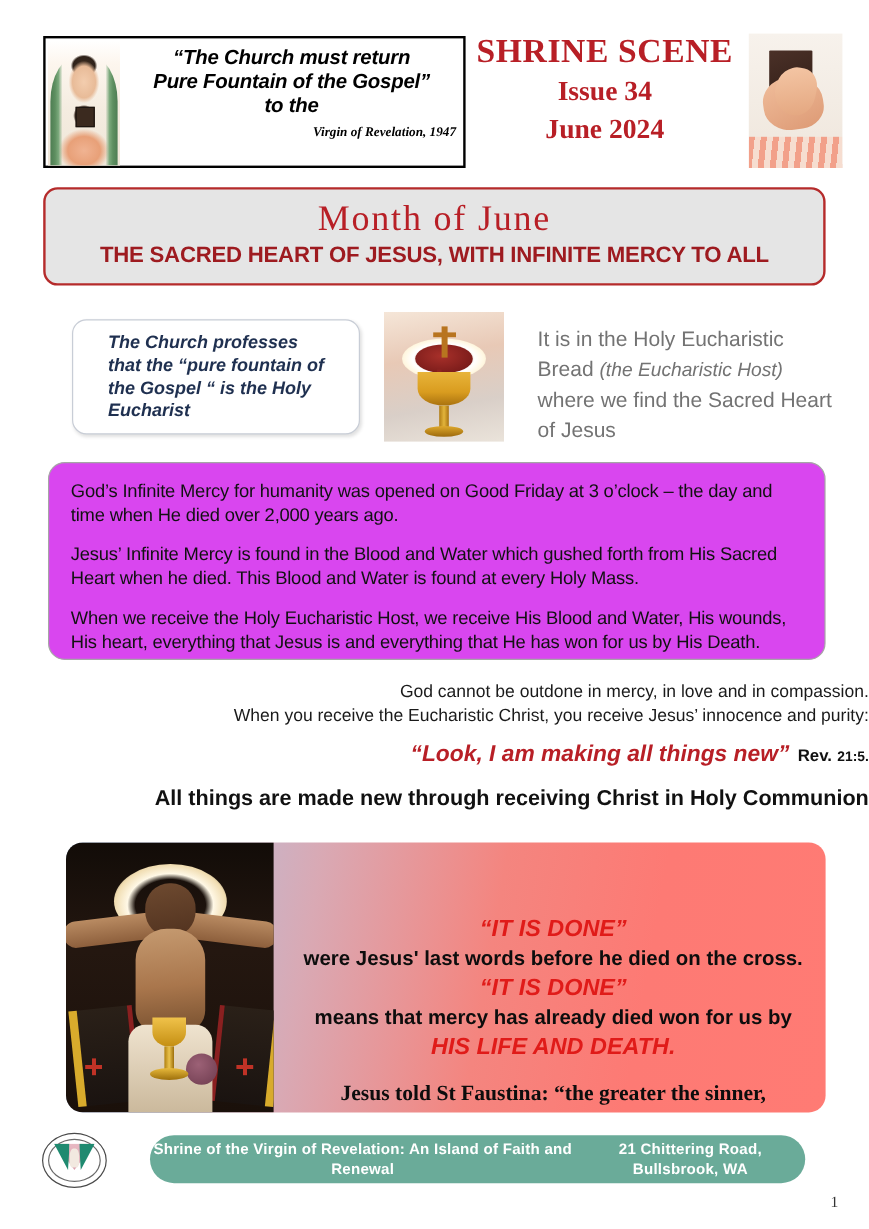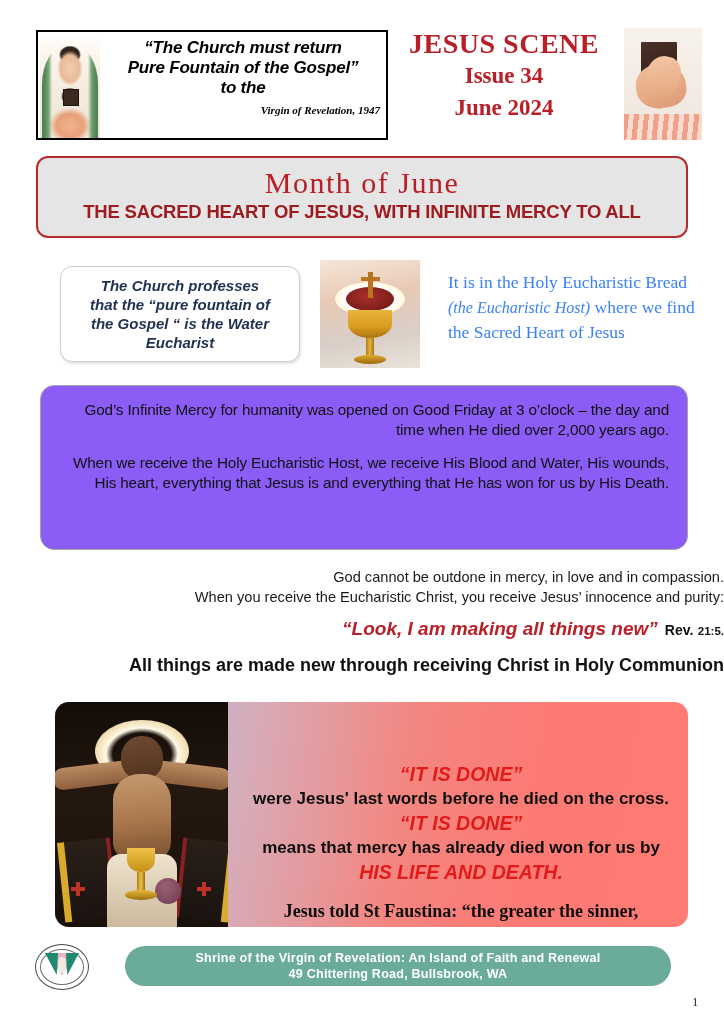--- a/index.html
+++ b/index.html
@@ -187,21 +187,21 @@
     justify-content: center;
     padding: 4px 10px;
   }
   .quote-text {
     font-family: "Liberation Sans", sans-serif;
     font-style: italic;
     font-weight: bold;
     font-size: 15px;
     line-height: 19px;
     color: #1f3050;
-    text-align: center;
+    text-align: left;
   }
 
   .chalice-img {
     position: absolute;
     left: 320px; top: 260px;
     width: 100px;
     height: 108px;
     overflow: hidden;
     background: linear-gradient(170deg, #f5e6d8 0%, #e8c9b6 35%, #d9cfc8 70%, #eae3da 100%);
   }
@@ -258,37 +258,36 @@
     background: #8e2420;
     border-radius: 0 0 50% 50%;
   }
 
   .euch-text {
     position: absolute;
     left: 448px; top: 270px;
     width: 250px;
     font-size: 17.5px;
     line-height: 25px;
-    color: #3b82f6;
-    font-family: Liberation Serif, serif;
+    color: #737373;
+    font-family: Liberation Sans, sans-serif;
   }
   .euch-text .ital { font-style: italic; font-size: 16px; }
 
   
   .body-box {
     position: absolute;
     left: 40px; top: 385px;
     width: 648px;
     height: 165px;
     border: 1.5px solid #a6a6a6;
     border-radius: 14px;
     box-sizing: border-box;
-    background: #8b5cf6;
+    background: #d946ef;
     padding: 14px 18px 10px 18px;
-    text-align: right;
   }
   .body-box p {
     margin: 0 0 13px 0;
     font-family: "Liberation Sans", sans-serif;
     font-size: 15.3px;
     line-height: 20px;
     color: #111111;
     letter-spacing: -0.15px;
   }
   .body-box p:last-child { margin-bottom: 0; }
@@ -540,21 +539,21 @@
   }
 
   .footer-banner {
     position: absolute;
     left: 125px; top: 946px;
     width: 546px;
     height: 40px;
     border-radius: 20px;
     background: #6aab99;
     display: flex;
-    flex-direction: column;
+    flex-direction: row;
     align-items: center;
     justify-content: center;
   }
   .footer-line {
     font-family: "Liberation Sans", sans-serif;
     font-weight: bold;
     font-size: 12.6px;
     line-height: 16px;
     color: #ffffff;
     letter-spacing: 0.2px;
@@ -578,21 +577,21 @@
     <div class="virgin-img"></div>
     <div class="masthead-text">
       <div class="masthead-line">“The Church must return</div>
       <div class="masthead-line">Pure Fountain  of the Gospel”</div>
       <div class="masthead-line">to the</div>
       <div class="masthead-credit">Virgin of Revelation, 1947</div>
     </div>
   </div>
 
   <div class="title-block">
-    <div class="title-main">JESUS SCENE</div>
+    <div class="title-main">SHRINE SCENE</div>
     <div class="title-issue">Issue  34</div>
     <div class="title-date">June 2024</div>
   </div>
 
   <div class="hands-img">
     <div class="book"></div>
     <div class="hand1"></div>
     <div class="hand2"></div>
     <div class="shirt"></div>
   </div>
@@ -600,21 +599,21 @@
 
 <div class="month-banner">
   <div class="month-title">Month  of  June</div>
   <div class="month-sub">THE SACRED HEART OF JESUS, WITH INFINITE MERCY TO ALL</div>
 </div>
 
 <div class="quote-box">
   <div class="quote-text">
     <span>The Church professes</span><br>
     <span>that the “pure fountain of</span><br>
-    <span>the Gospel “ is the Water</span><br>
+    <span>the Gospel “ is the Holy</span><br>
     <span>Eucharist</span>
   </div>
 </div>
 
 <div class="chalice-img">
   <div class="halo"></div>
   <div class="host"></div>
   <div class="drip"></div>
   <div class="cross-v"></div>
   <div class="cross-h"></div>
@@ -622,20 +621,21 @@
   <div class="stem"></div>
   <div class="foot"></div>
 </div>
 
 <div class="euch-text">
   <span>It is in the Holy Eucharistic Bread </span><span class="ital">(the Eucharistic Host)</span><span> where we find the Sacred Heart of Jesus</span>
 </div>
 
 <div class="body-box">
   <p>God’s Infinite Mercy for humanity was opened on Good Friday at 3 o’clock – the day and time when He died over 2,000 years ago.</p>
+  <p>Jesus’ Infinite Mercy is found in the Blood and Water which gushed forth from His Sacred Heart when he died. This Blood and Water is found at every Holy Mass.</p>
   <p>When we receive the Holy Eucharistic Host, we receive His Blood and Water, His wounds, His heart, everything that Jesus is and everything that He has won for us by His Death.</p>
 </div>
 
 <div class="mid-block">
   <div class="mid-line">God cannot be outdone in mercy, in love and in compassion.</div>
   <div class="mid-line">When you receive the Eucharistic Christ, you receive Jesus’ innocence and purity:</div>
   <div class="mid-rev">
     <span class="quote">“Look, I am making all things new”</span><span class="ref-bold">Rev.</span> <span class="ref-small">21:5.</span>
   </div>
   <div class="mid-final">All things are made new through receiving Christ in Holy Communion</div>
@@ -677,16 +677,16 @@
   <div class="ring"></div>
   <div class="ring2"></div>
   <div class="mantle"></div>
   <div class="mantle-l"></div>
   <div class="mantle-r"></div>
   <div class="figure"></div>
 </div>
 
 <div class="footer-banner">
   <div class="footer-line">Shrine of the Virgin of Revelation: An Island of Faith and Renewal</div>
-  <div class="footer-line">49 Chittering Road, Bullsbrook, WA</div>
+  <div class="footer-line">21 Chittering Road, Bullsbrook, WA</div>
 </div>
 
 <div class="page-number">1</div>
 
 </body></html>

